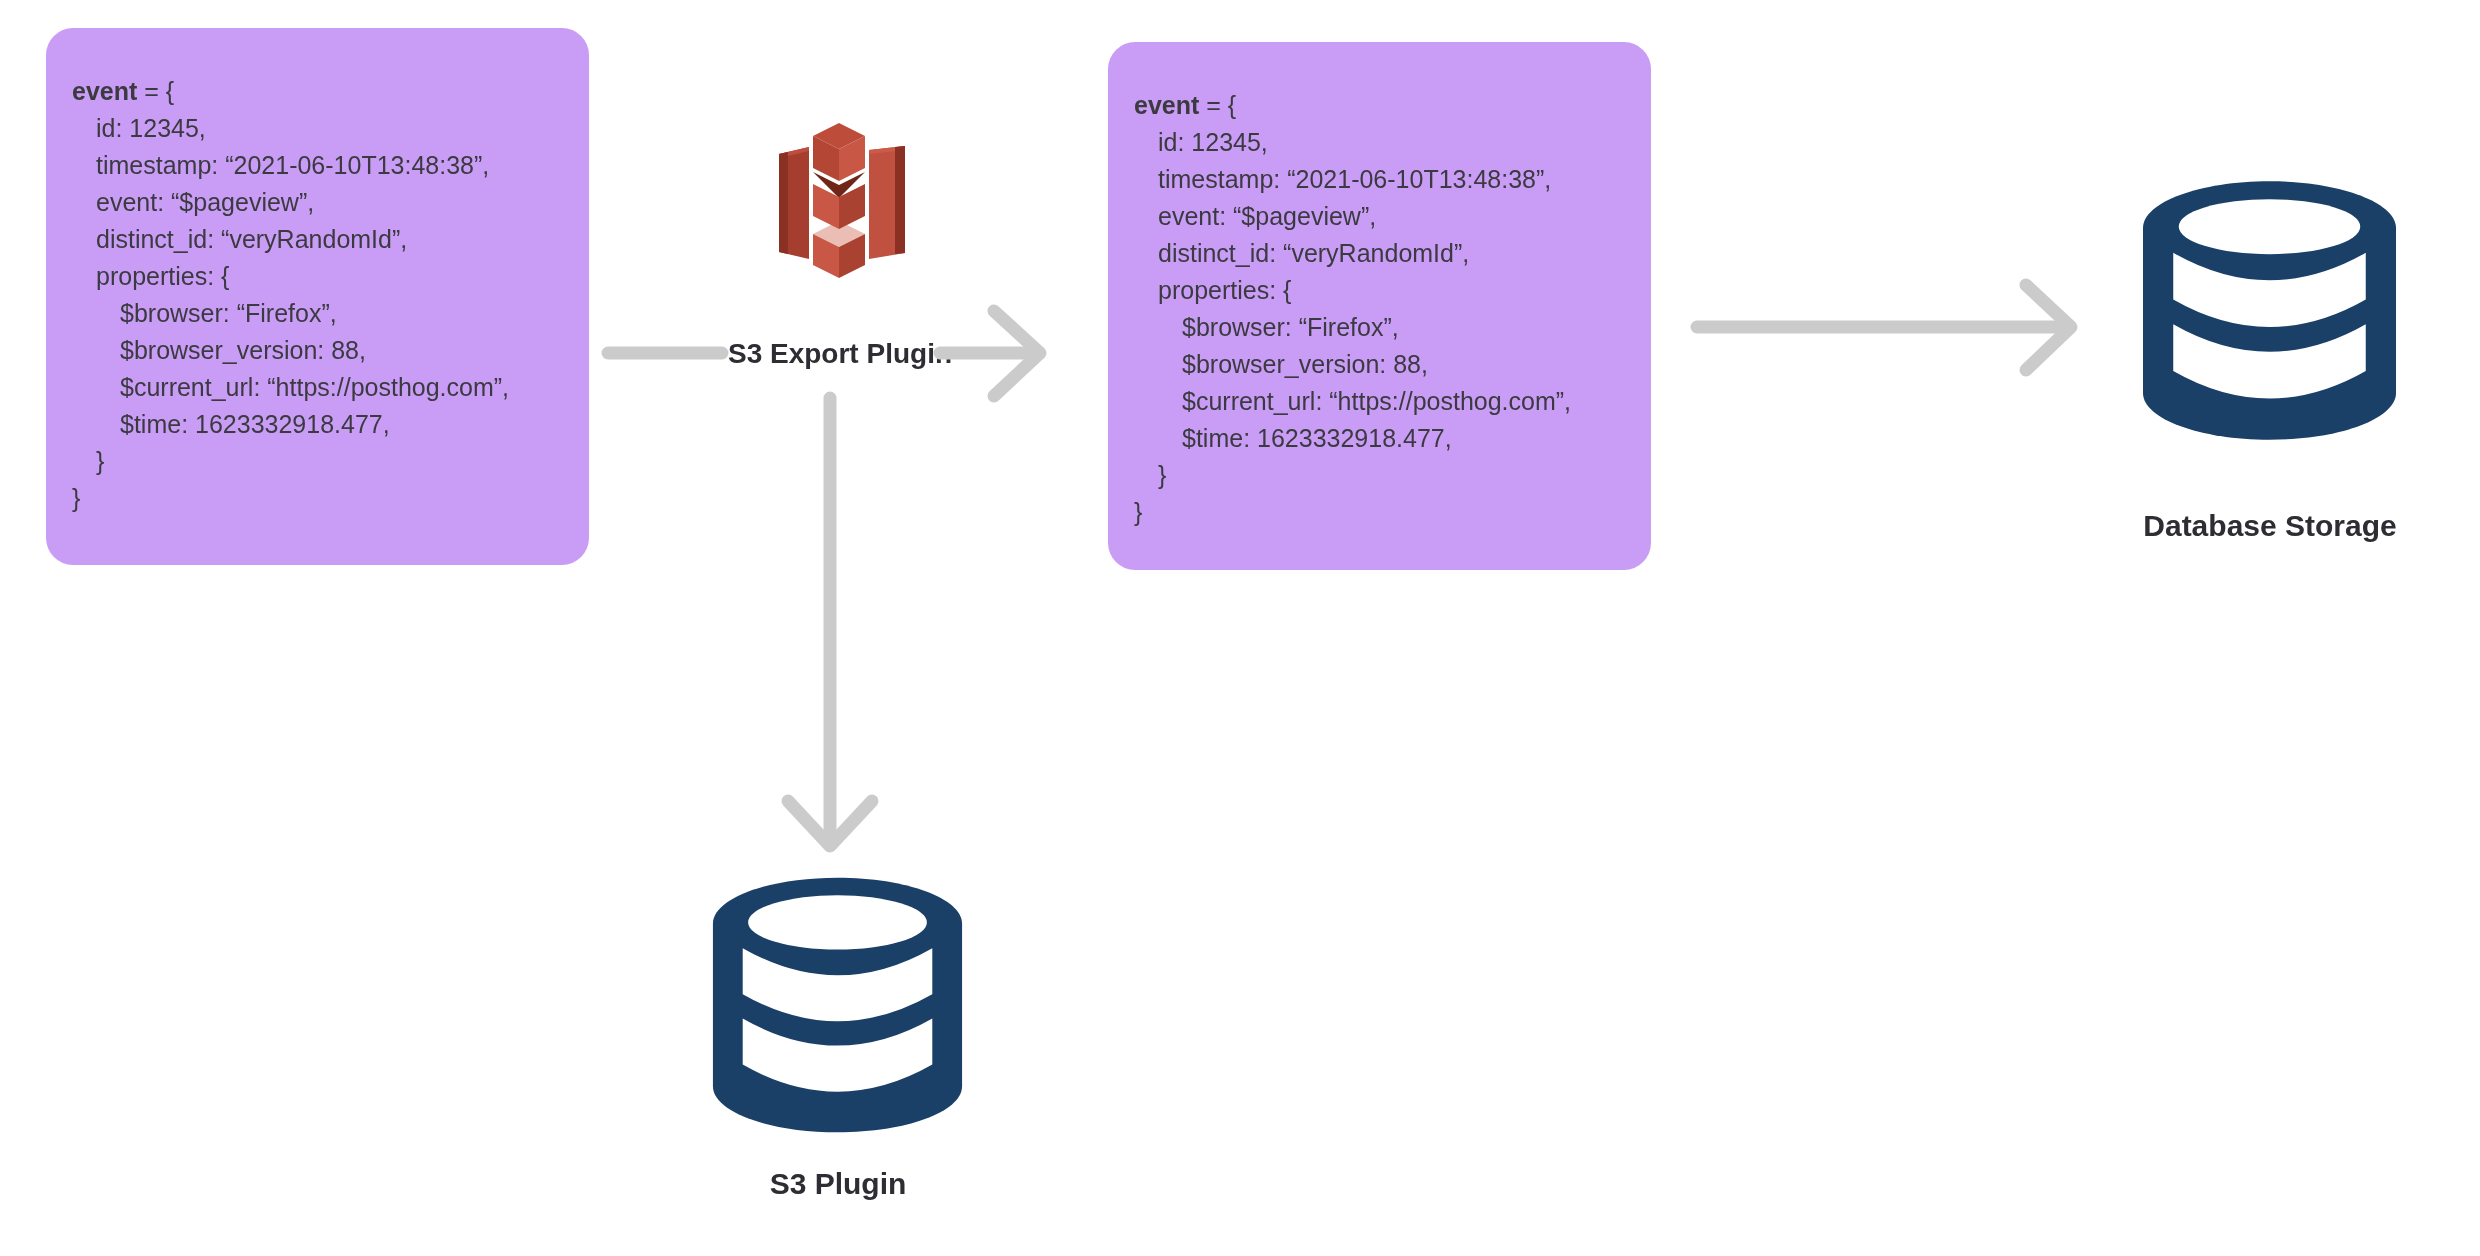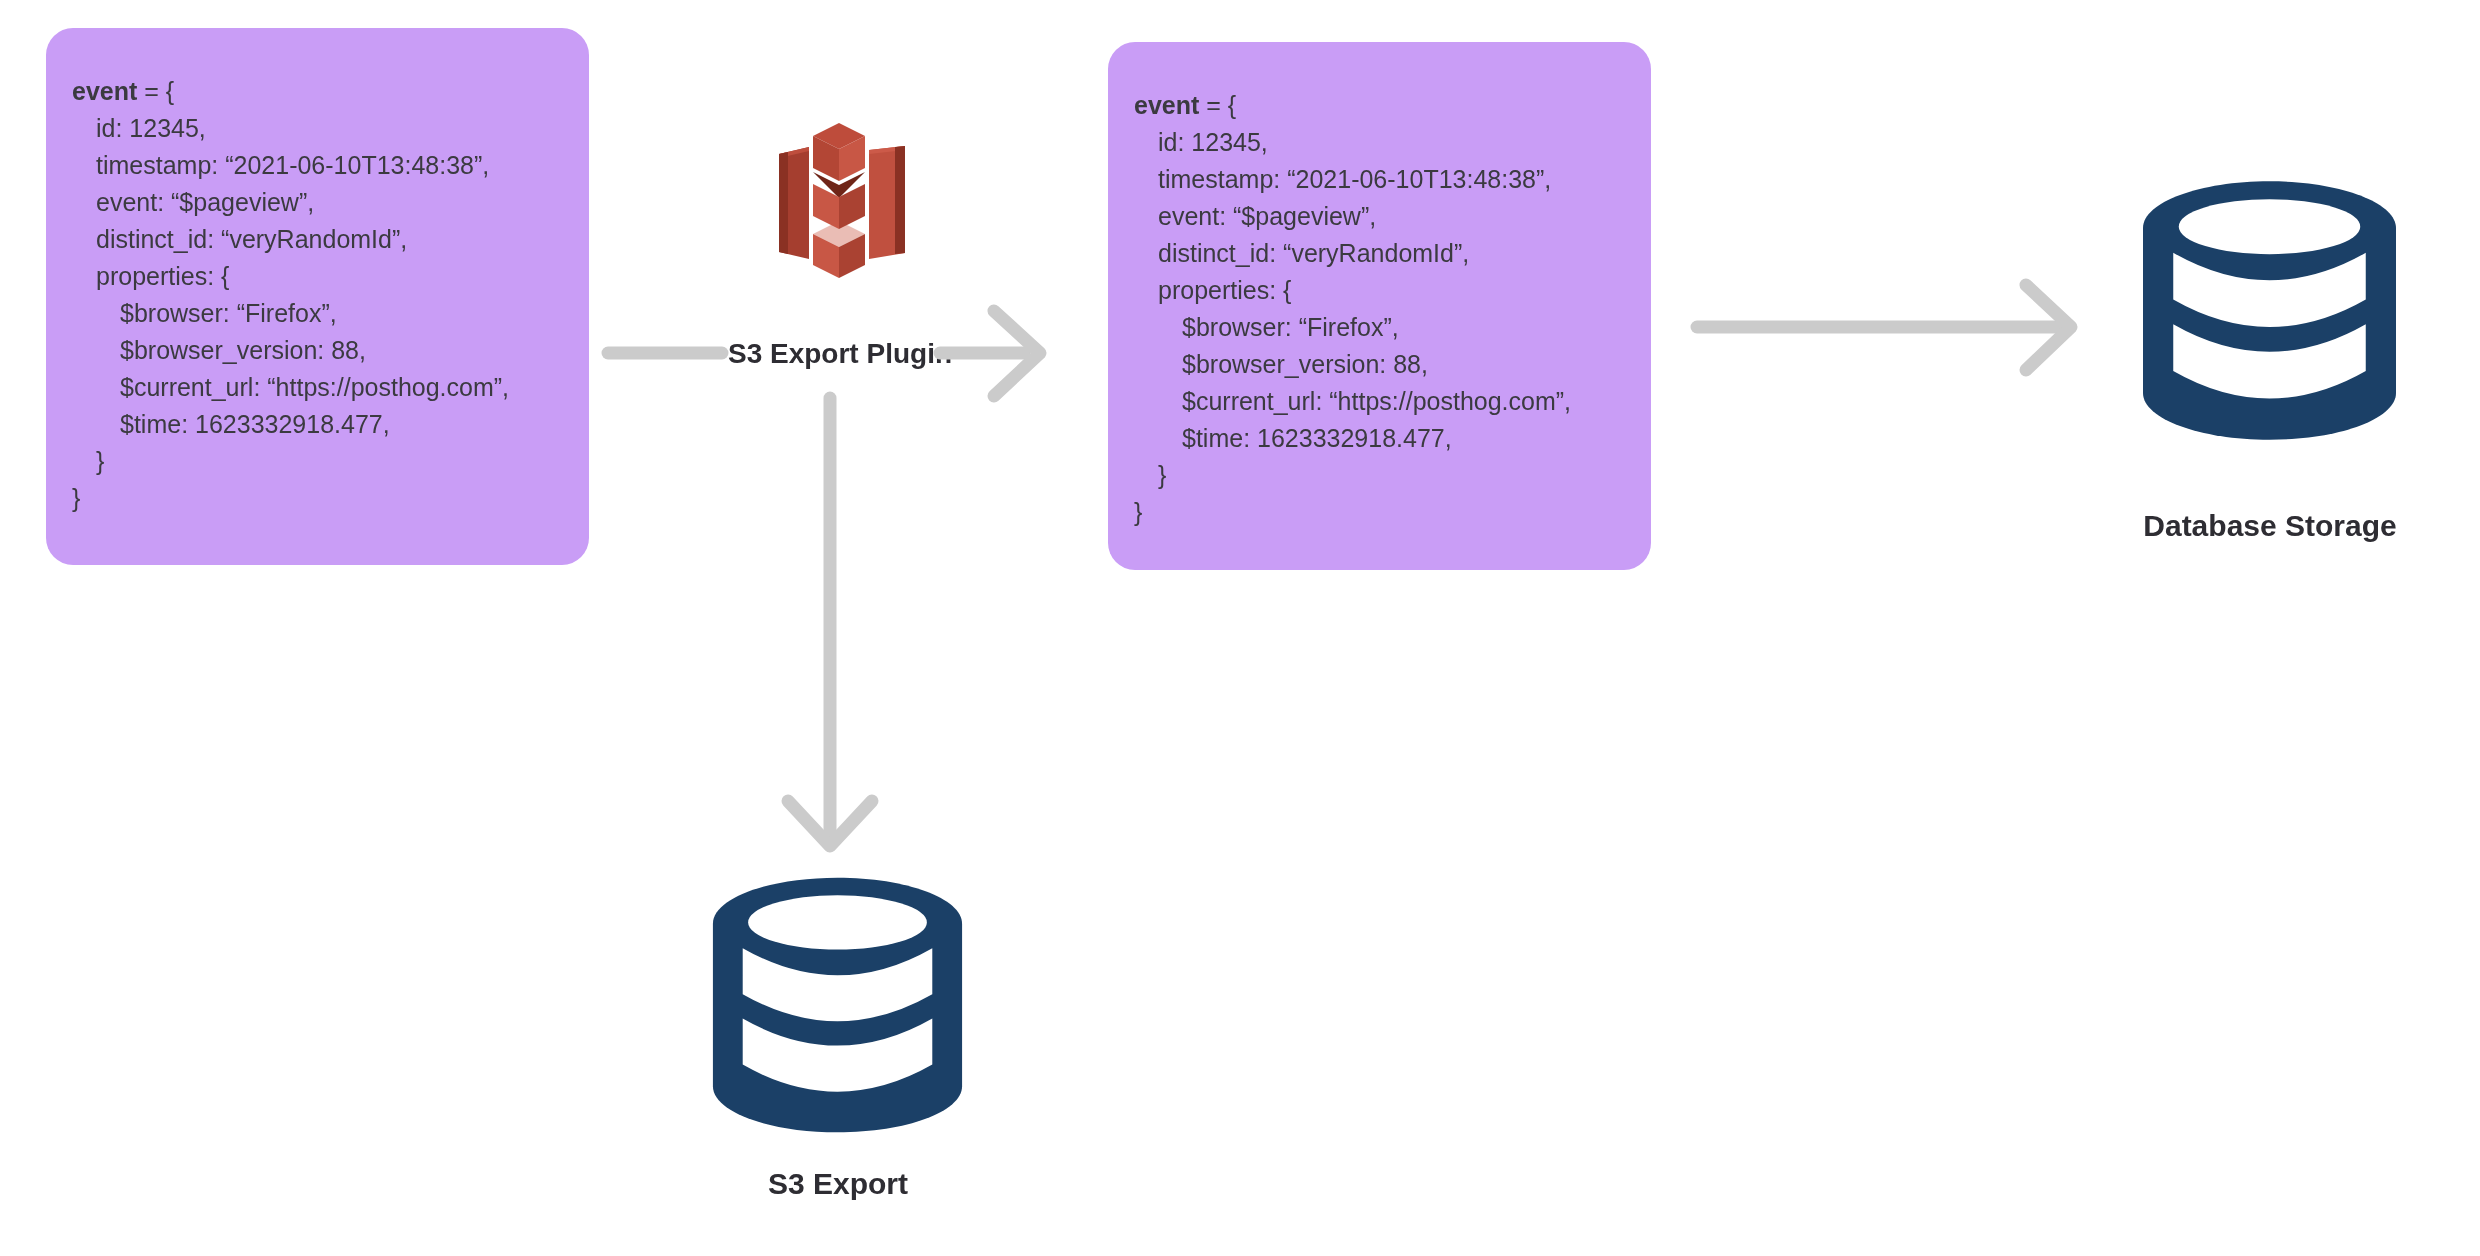--- a/index.html
+++ b/index.html
@@ -132,15 +132,15 @@
   <div class="label db-label">Database Storage</div>
 
   <div class="db-icon s3-db">
     <svg viewBox="0 0 100 96">
       <path d="M4 18 C4 8.6 24.6 1 50 1 C75.4 1 96 8.6 96 18 L96 78 C96 87.4 75.4 95 50 95 C24.6 95 4 87.4 4 78 Z" fill="var(--navy, #1B4067)"></path>
       <ellipse cx="50" cy="17.5" rx="33" ry="10" fill="#ffffff"></ellipse>
       <path d="M15 27 Q50 47 85 27 L85 44 Q50 64 15 44 Z" fill="#ffffff"></path>
       <path d="M15 53 Q50 73 85 53 L85 70 Q50 90 15 70 Z" fill="#ffffff"></path>
     </svg>
   </div>
-  <div class="label s3-label">S3 Export</div>
+  <div class="label s3-label">S3 Plugin</div>
 
 </div>
 
 </body></html>

